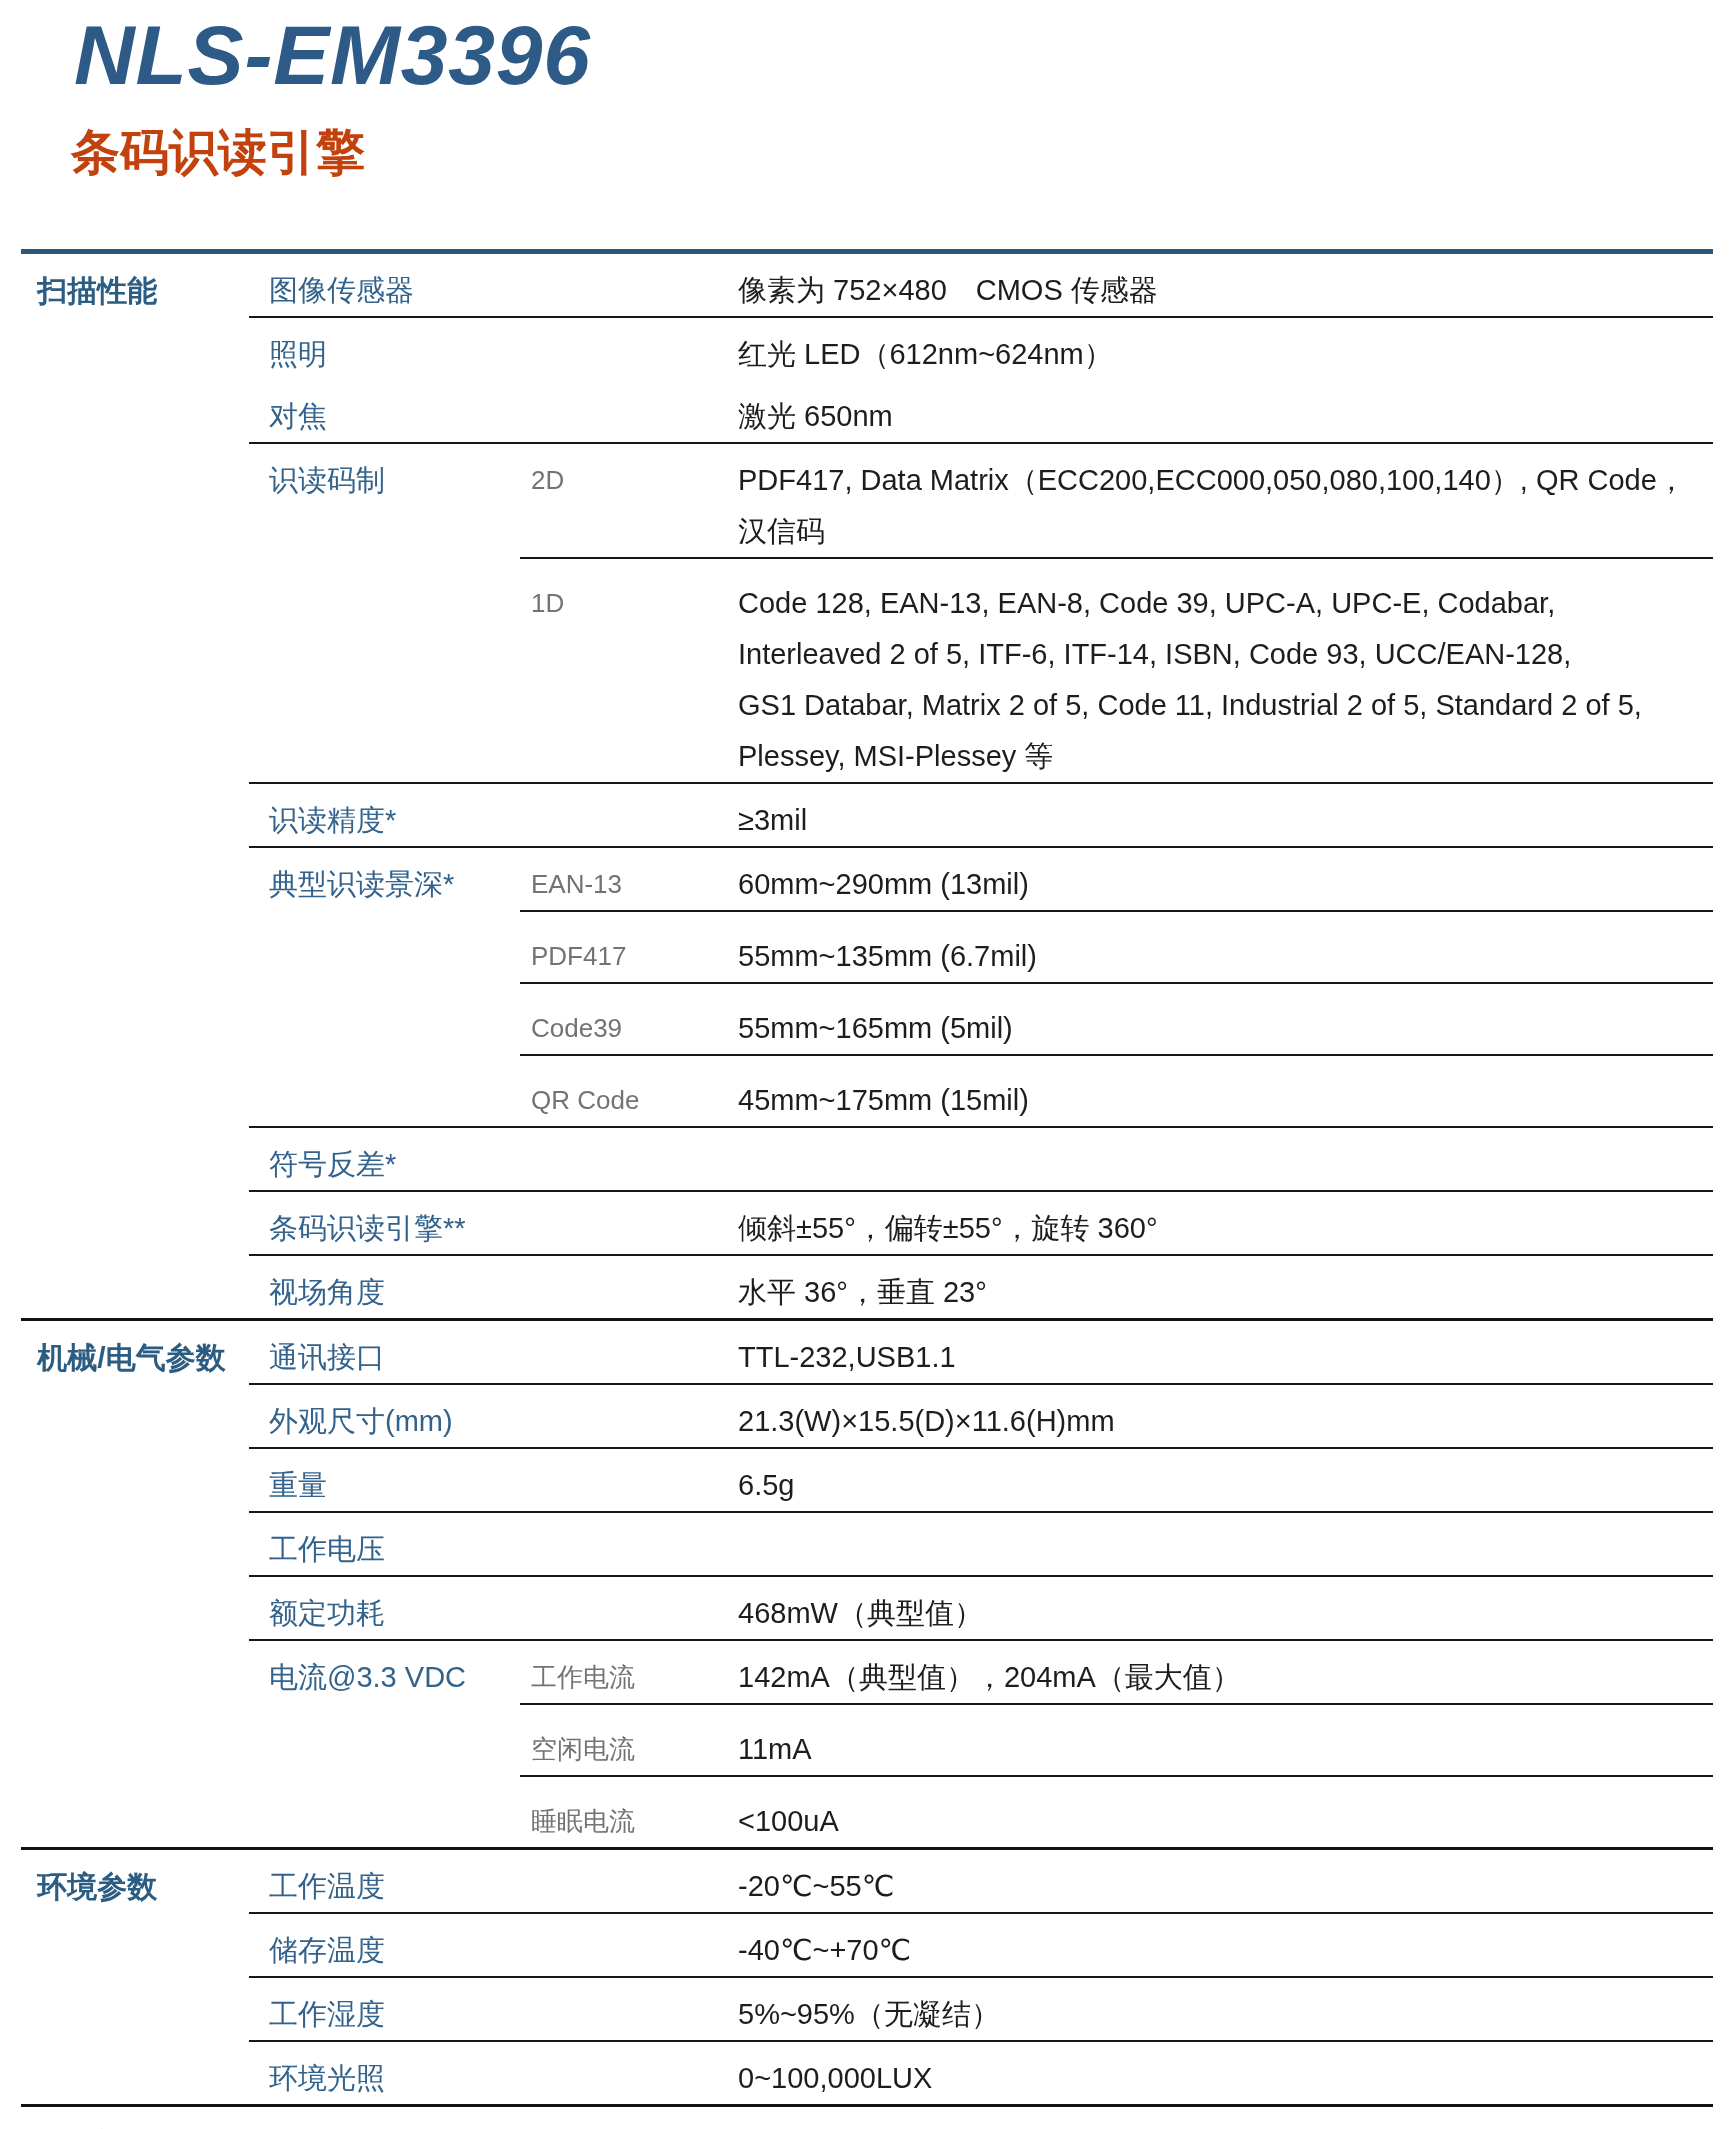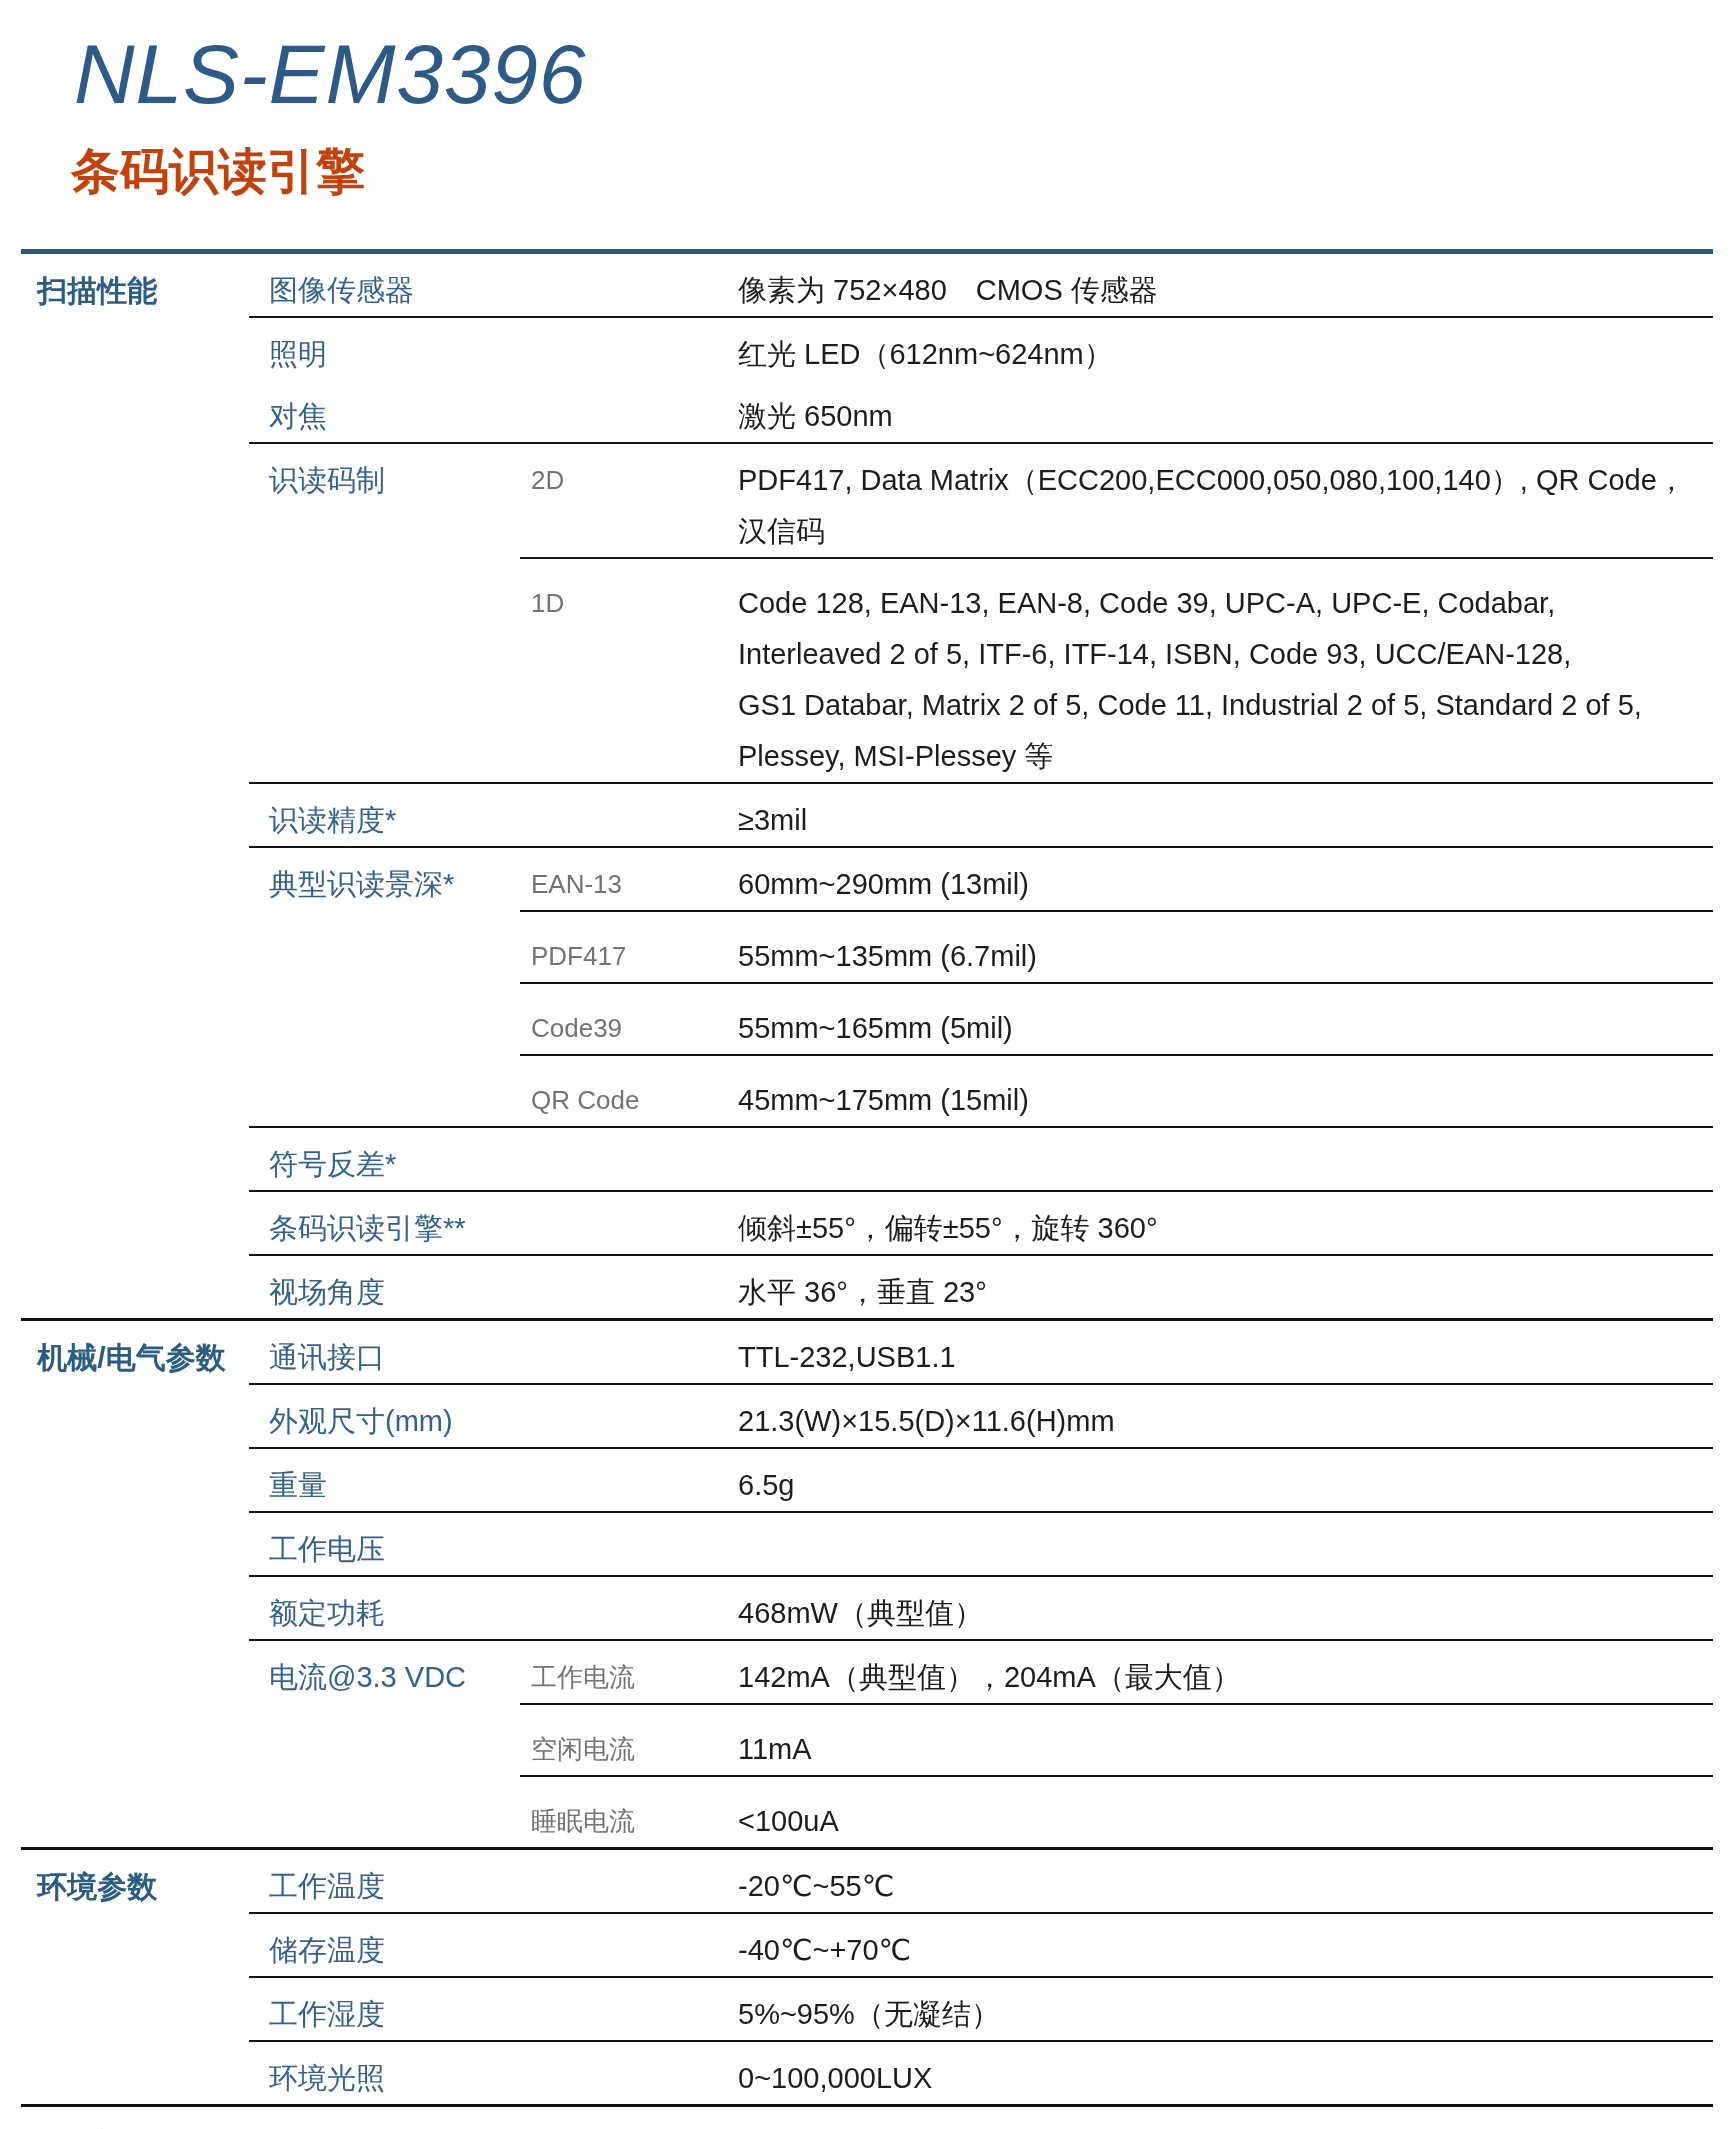--- a/index.html
+++ b/index.html
@@ -9,25 +9,25 @@
     background:#ffffff;
     font-family:"Liberation Sans","DejaVu Sans",sans-serif;
     color:#1d1d1b;
     overflow:hidden;
   }
   .page{position:relative;width:1735px;height:2129px;}
 
   
   .title{
     margin:0;
-    padding:28px 0 0 74px;
+    padding:9px 0 0 74px;
     font-size:84px;
     line-height:93px;
     font-style:italic;
-    font-weight:400;
+    font-weight:700;
     letter-spacing:0.8px;
     color:#2d5a86;
   }
   .subtitle{
     margin:0;
     padding:22px 0 0 71px;
     font-size:49px;
     line-height:56px;
     font-weight:bold;
     color:#c2410c;

